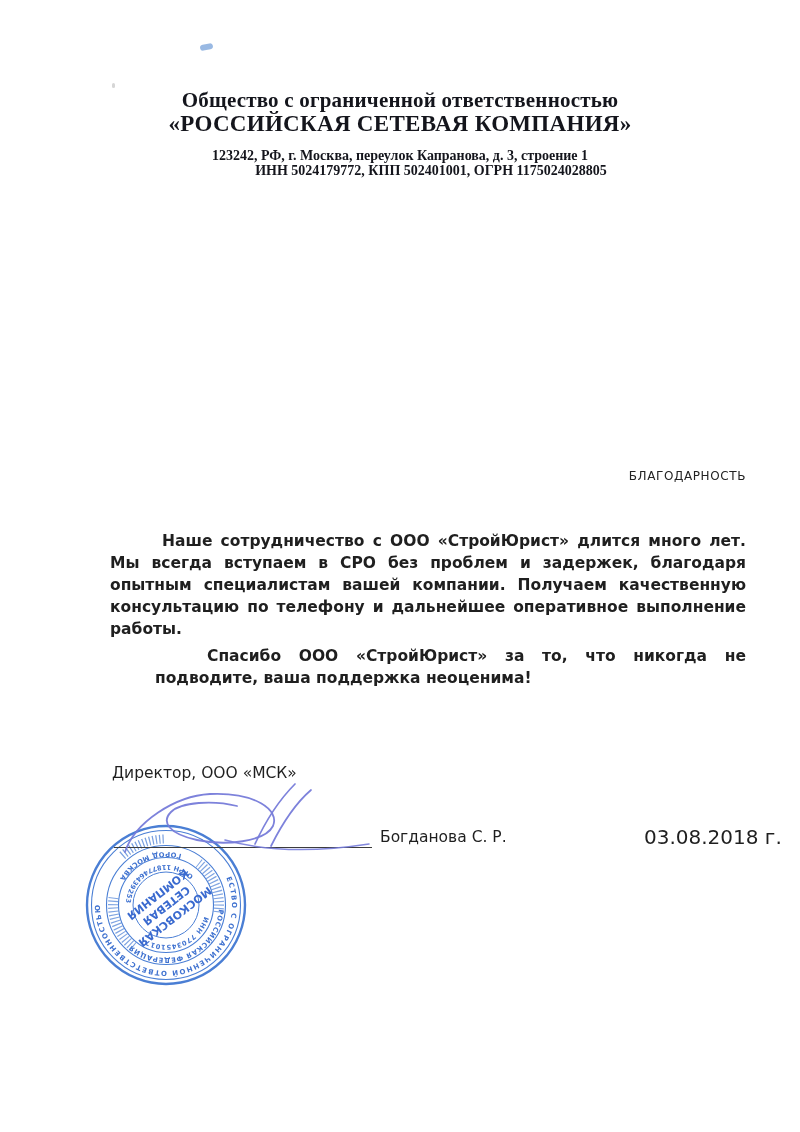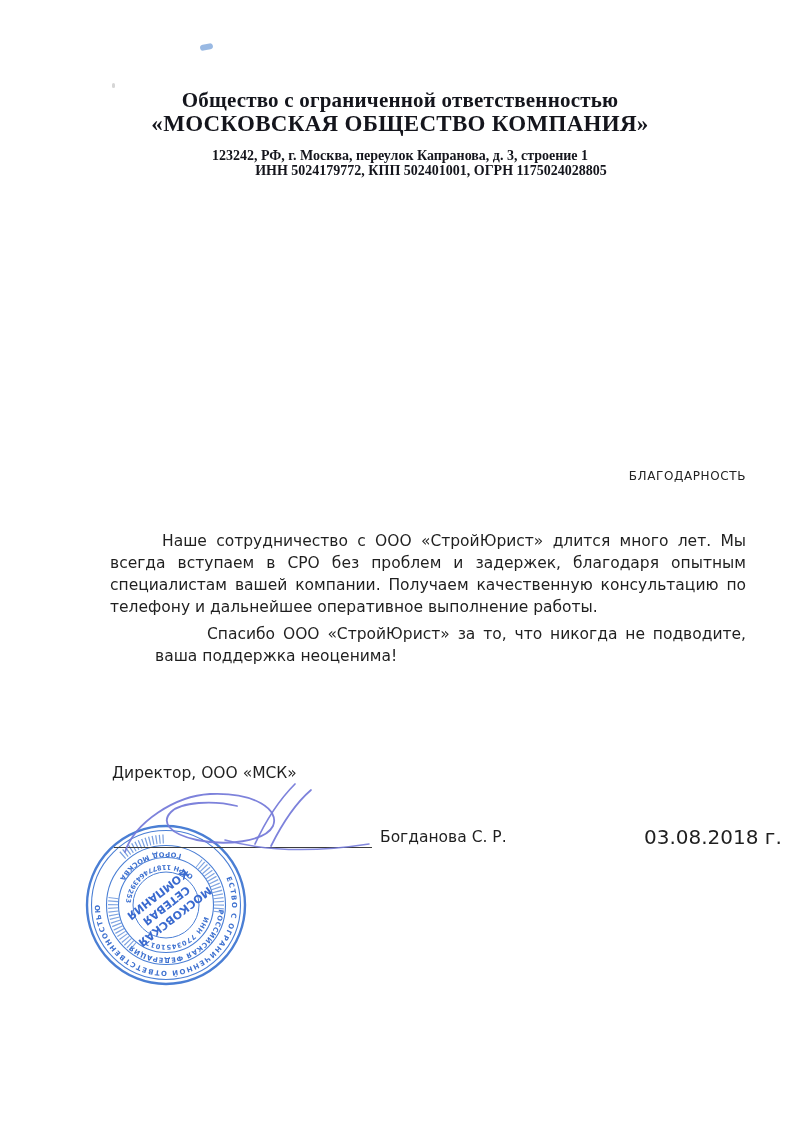--- a/index.html
+++ b/index.html
@@ -18,21 +18,21 @@
   .company-name{position:absolute;left:0;top:110px;width:800px;font-size:23px;line-height:28px;letter-spacing:.3px;}
   .address-line{position:absolute;left:0;top:148px;width:800px;font-size:14px;line-height:16px;}
   .registration-line{position:absolute;left:0;top:163px;width:800px;font-size:14px;line-height:16px;margin-left:31px;}
   
   .smudge-blue{position:absolute;left:200px;top:44px;width:13px;height:6px;border-radius:3px;
     background:#7fa8dc;opacity:.8;transform:rotate(-10deg);}
   .speck-gray{position:absolute;left:112px;top:83px;width:3px;height:5px;border-radius:2px;background:#8a8a8a;opacity:.35;}
   
   .doc-title{position:absolute;left:110px;top:463px;width:636px;text-align:right;
     font-size:12px;line-height:26px;letter-spacing:.6px;color:#232323;}
-  .body-text{position:absolute;left:110px;top:530px;width:636px;}
+  .body-text{position:absolute;left:110px;top:530px;width:636px;font-weight:bold;}
   .body-text p{margin:0;font-size:15.5px;line-height:22px;text-align:justify;text-indent:52px;color:#1f1f1f;}
   .body-text p + p{margin-top:5px;margin-left:45px;}
   
   .director-line{position:absolute;left:112px;top:762px;font-size:15.5px;line-height:22px;}
   .sig-underline{position:absolute;left:114px;top:847px;width:258px;height:0;border-top:1.5px solid #3c3c3c;z-index:4;}
   .sig-name{position:absolute;left:380px;top:826px;font-size:15.5px;line-height:22px;z-index:6;}
   .sig-date{position:absolute;left:644px;top:826px;font-size:20px;line-height:22px;z-index:6;}
   .stamp-svg{position:absolute;left:81px;top:820px;width:170px;height:170px;z-index:3;opacity:.92;}
   .signature-svg{position:absolute;left:105px;top:782px;width:270px;height:85px;z-index:5;}
   .stamp-svg text{font-family:"DejaVu Sans", sans-serif;}
@@ -40,21 +40,21 @@
 </head>
 <body>
 
 <div class="page">
 
   <div class="smudge-blue"></div>
   <div class="speck-gray"></div>
 
   <div class="letterhead">
     <div class="org-type">Общество с ограниченной ответственностью</div>
-    <div class="company-name">«МОСКОВСКАЯ ОБЩЕСТВО КОМПАНИЯ»</div>
+    <div class="company-name">«РОССИЙСКАЯ СЕТЕВАЯ КОМПАНИЯ»</div>
     <div class="address-line">123242, РФ, г. Москва, переулок Капранова, д. 3, строение 1</div>
     <div class="registration-line">ИНН 5024179772, КПП 502401001, ОГРН 1175024028805</div>
   </div>
 
   <div class="doc-title">БЛАГОДАРНОСТЬ</div>
 
   <div class="body-text">
     <p>Наше сотрудничество с ООО «СтройЮрист» длится много лет. Мы всегда вступаем в СРО без проблем и задержек, благодаря опытным специалистам вашей компании. Получаем качественную консультацию по телефону и дальнейшее оперативное выполнение работы.</p>
     <p>Спасибо ООО «СтройЮрист» за то, что никогда не подводите, ваша поддержка неоценима!</p>
   </div>

